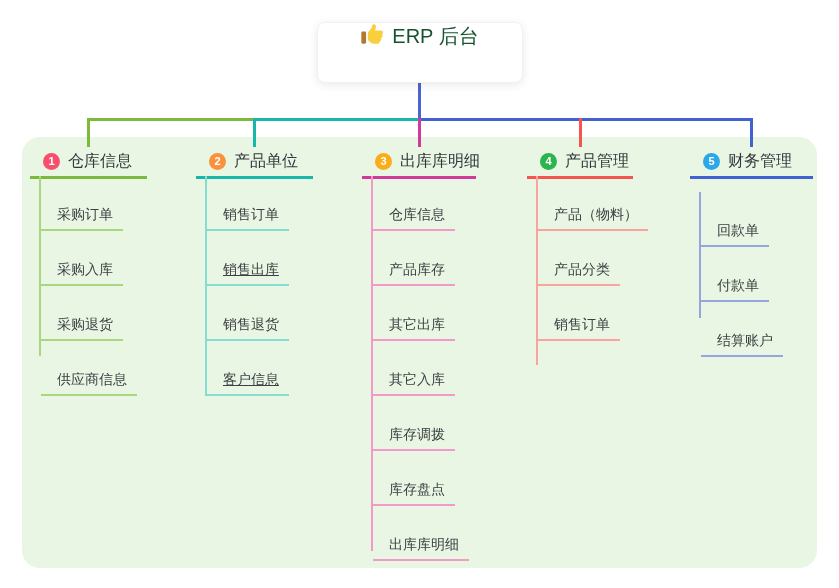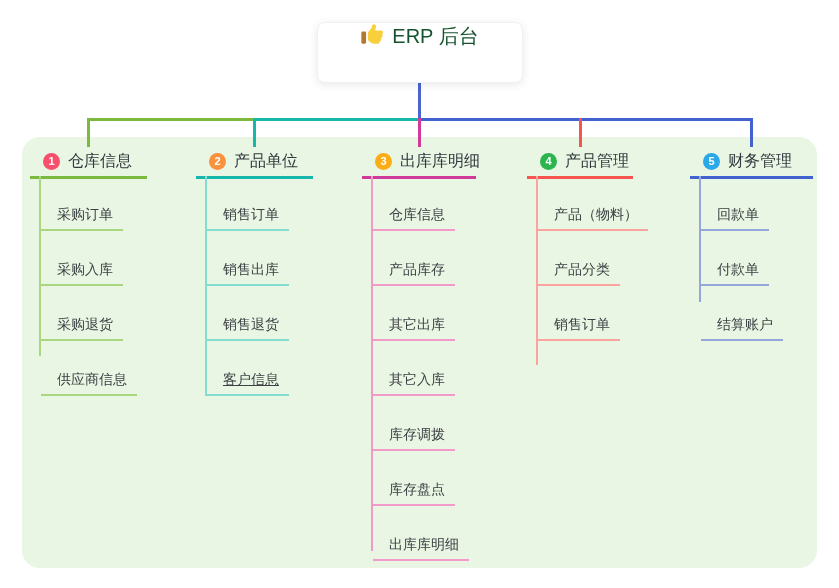--- a/index.html
+++ b/index.html
@@ -59,21 +59,21 @@
         <div class="child-item" style="border-bottom-color: rgb(169, 215, 127);">采购入库</div>
         <div class="child-item" style="border-bottom-color: rgb(169, 215, 127);">采购退货</div>
         <div class="child-item" style="border-bottom-color: rgb(169, 215, 127);">供应商信息</div>
       </div>
       <div class="branch-title" style="left: 196px; width: 117px; border-bottom-color: rgb(23, 184, 171);">
         <span class="badge" style="background: rgb(249, 145, 61);">2</span>
         <span>产品单位</span>
       </div>
       <div class="children" style="left: 205px; border-left-color: rgb(133, 220, 208); height: 220px;">
         <div class="child-item" style="border-bottom-color: rgb(133, 220, 208);">销售订单</div>
-        <div class="child-item" style="border-bottom-color: rgb(133, 220, 208);">销售出库</div>
+        <div class="child-item" style="border-bottom-color: rgb(133, 220, 208); text-decoration: underline;">销售出库</div>
         <div class="child-item" style="border-bottom-color: rgb(133, 220, 208);">销售退货</div>
         <div class="child-item" style="border-bottom-color: rgb(133, 220, 208); text-decoration: underline;">客户信息</div>
       </div>
       <div class="branch-title" style="left: 362px; width: 114px; border-bottom-color: rgb(207, 58, 155);">
         <span class="badge" style="background: rgb(251, 173, 24);">3</span>
         <span>出库库明细</span>
       </div>
       <div class="children" style="left: 371px; border-left-color: rgb(242, 154, 201); height: 375px;">
         <div class="child-item" style="border-bottom-color: rgb(242, 154, 201);">仓库信息</div>
         <div class="child-item" style="border-bottom-color: rgb(242, 154, 201);">产品库存</div>
@@ -89,19 +89,19 @@
       </div>
       <div class="children" style="left: 536px; border-left-color: rgb(251, 164, 158); height: 189px;">
         <div class="child-item" style="border-bottom-color: rgb(251, 164, 158);">产品（物料）</div>
         <div class="child-item" style="border-bottom-color: rgb(251, 164, 158);">产品分类</div>
         <div class="child-item" style="border-bottom-color: rgb(251, 164, 158);">销售订单</div>
       </div>
       <div class="branch-title" style="left: 690px; width: 123px; border-bottom-color: rgb(67, 98, 210);">
         <span class="badge" style="background: rgb(43, 168, 232);">5</span>
         <span>财务管理</span>
       </div>
-      <div class="children" style="left: 699px; border-left-color: rgb(148, 167, 221); height: 126px;">
+      <div class="children" style="left: 699px; border-left-color: rgb(148, 167, 221); height: 126px; margin-top: 16px;">
         <div class="child-item" style="border-bottom-color: rgb(148, 167, 221);">回款单</div>
         <div class="child-item" style="border-bottom-color: rgb(148, 167, 221);">付款单</div>
         <div class="child-item" style="border-bottom-color: rgb(148, 167, 221);">结算账户</div>
       </div>
     </div>
 </div>
 
 </body></html>

